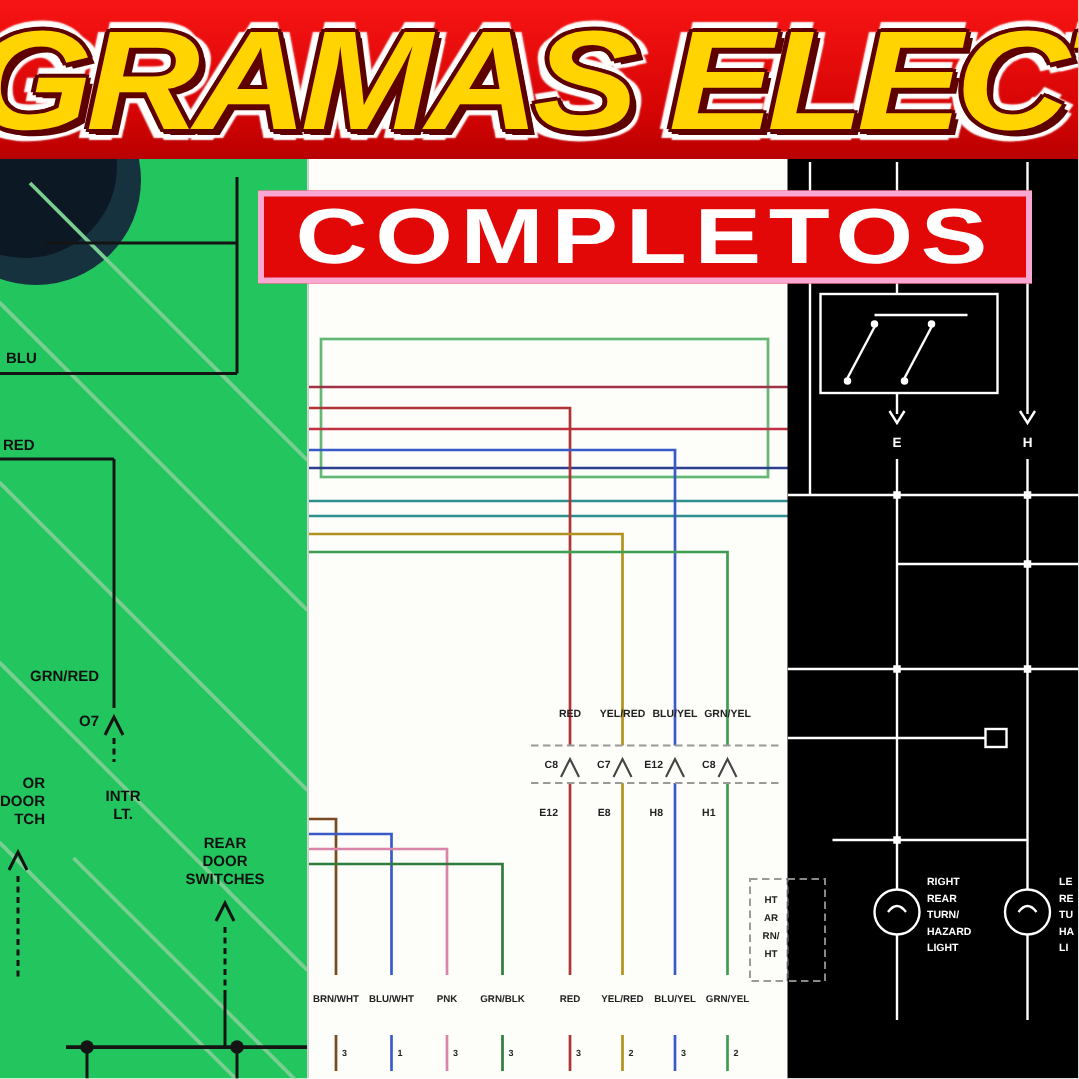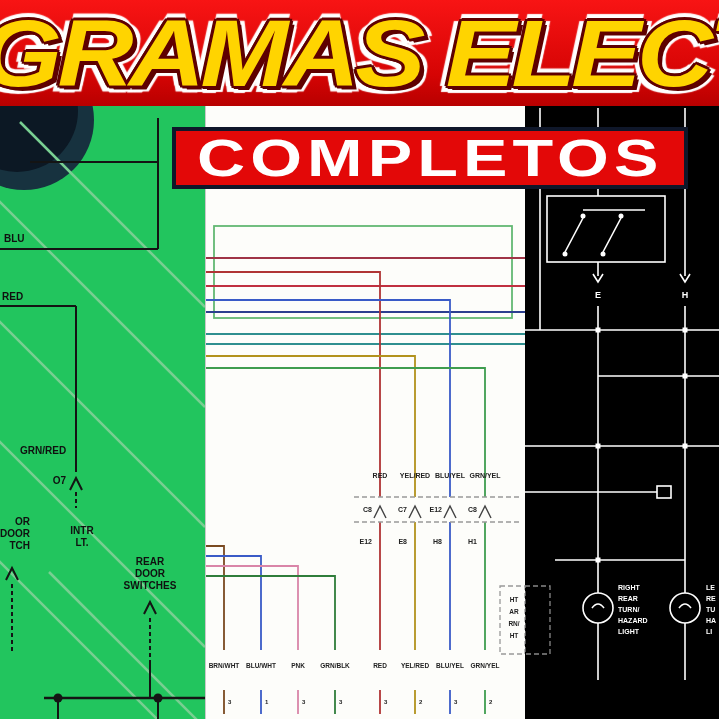--- a/index.html
+++ b/index.html
@@ -19,21 +19,21 @@
           font-weight:bold;font-style:italic;font-size:94px;letter-spacing:-4px;
           white-space:nowrap;color:#ffd400;
           transform:scaleX(1.12);transform-origin:left center;
           text-shadow:
             3px 0 0 #5f0000,-3px 0 0 #5f0000,0 3px 0 #5f0000,0 -3px 0 #5f0000,
             2px 2px 0 #5f0000,-2px 2px 0 #5f0000,2px -2px 0 #5f0000,-2px -2px 0 #5f0000,
             4px 4px 0 #5f0000,
             7px 0 1px #ffffff,-7px 0 1px #ffffff,0 7px 1px #ffffff,0 -7px 1px #ffffff,
             6px 6px 1px #ffffff,-6px 6px 1px #ffffff;}
   .subtitle-box{position:absolute;left:172px;top:127px;width:516px;height:62px;z-index:6;
-          background:#e30808;border:4px solid #0f172a;box-sizing:border-box;
+          background:#e30808;border:4px solid #f9a8d4;box-sizing:border-box;
           display:flex;align-items:center;justify-content:center;}
   .subtitle-text{font-weight:bold;font-size:52px;color:#ffffff;letter-spacing:4px;
           white-space:nowrap;transform:scaleX(1.28);}
 </style>
 </head>
 <body>
 
 <div id="stage">
 
   <div class="panel" id="panel-green">

